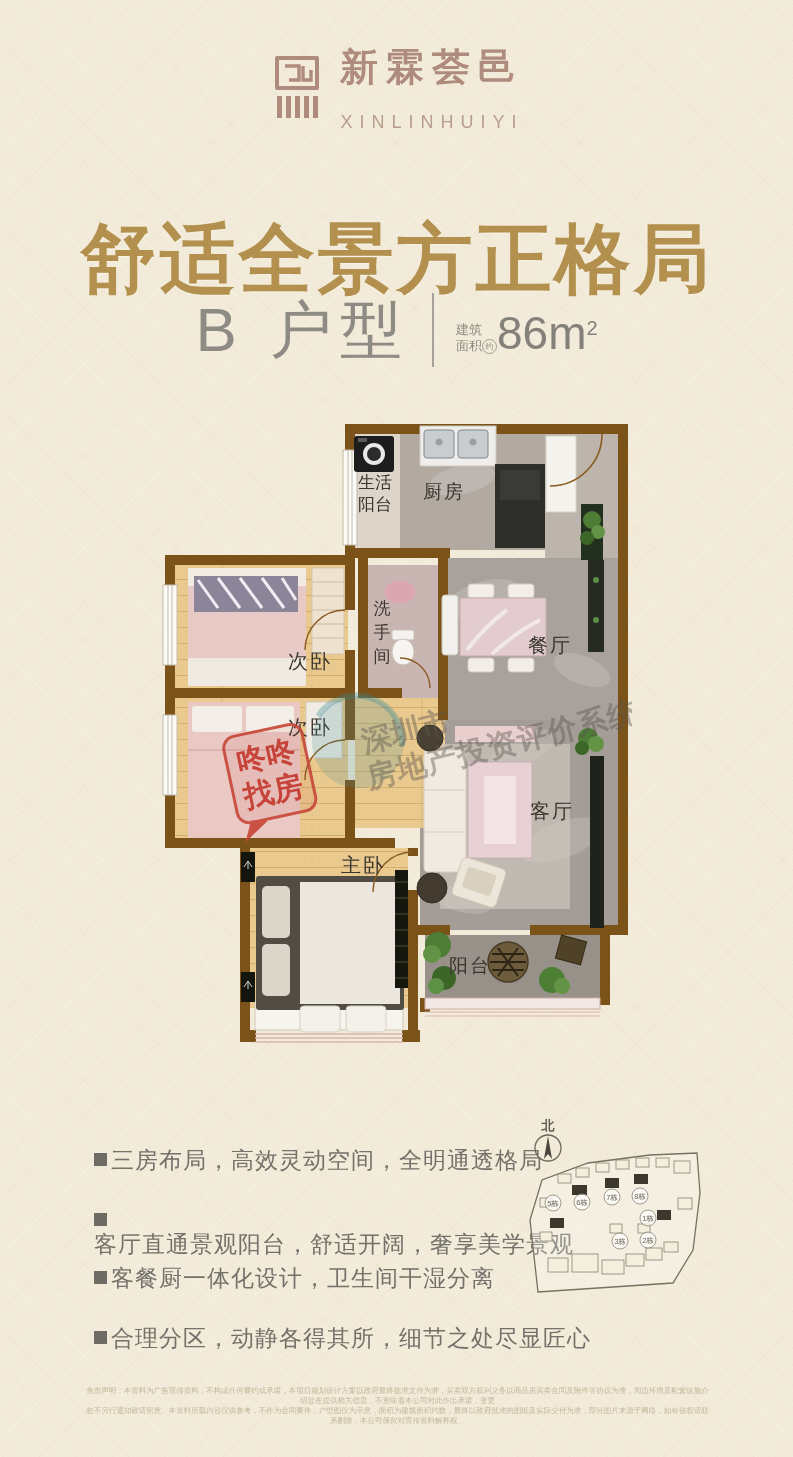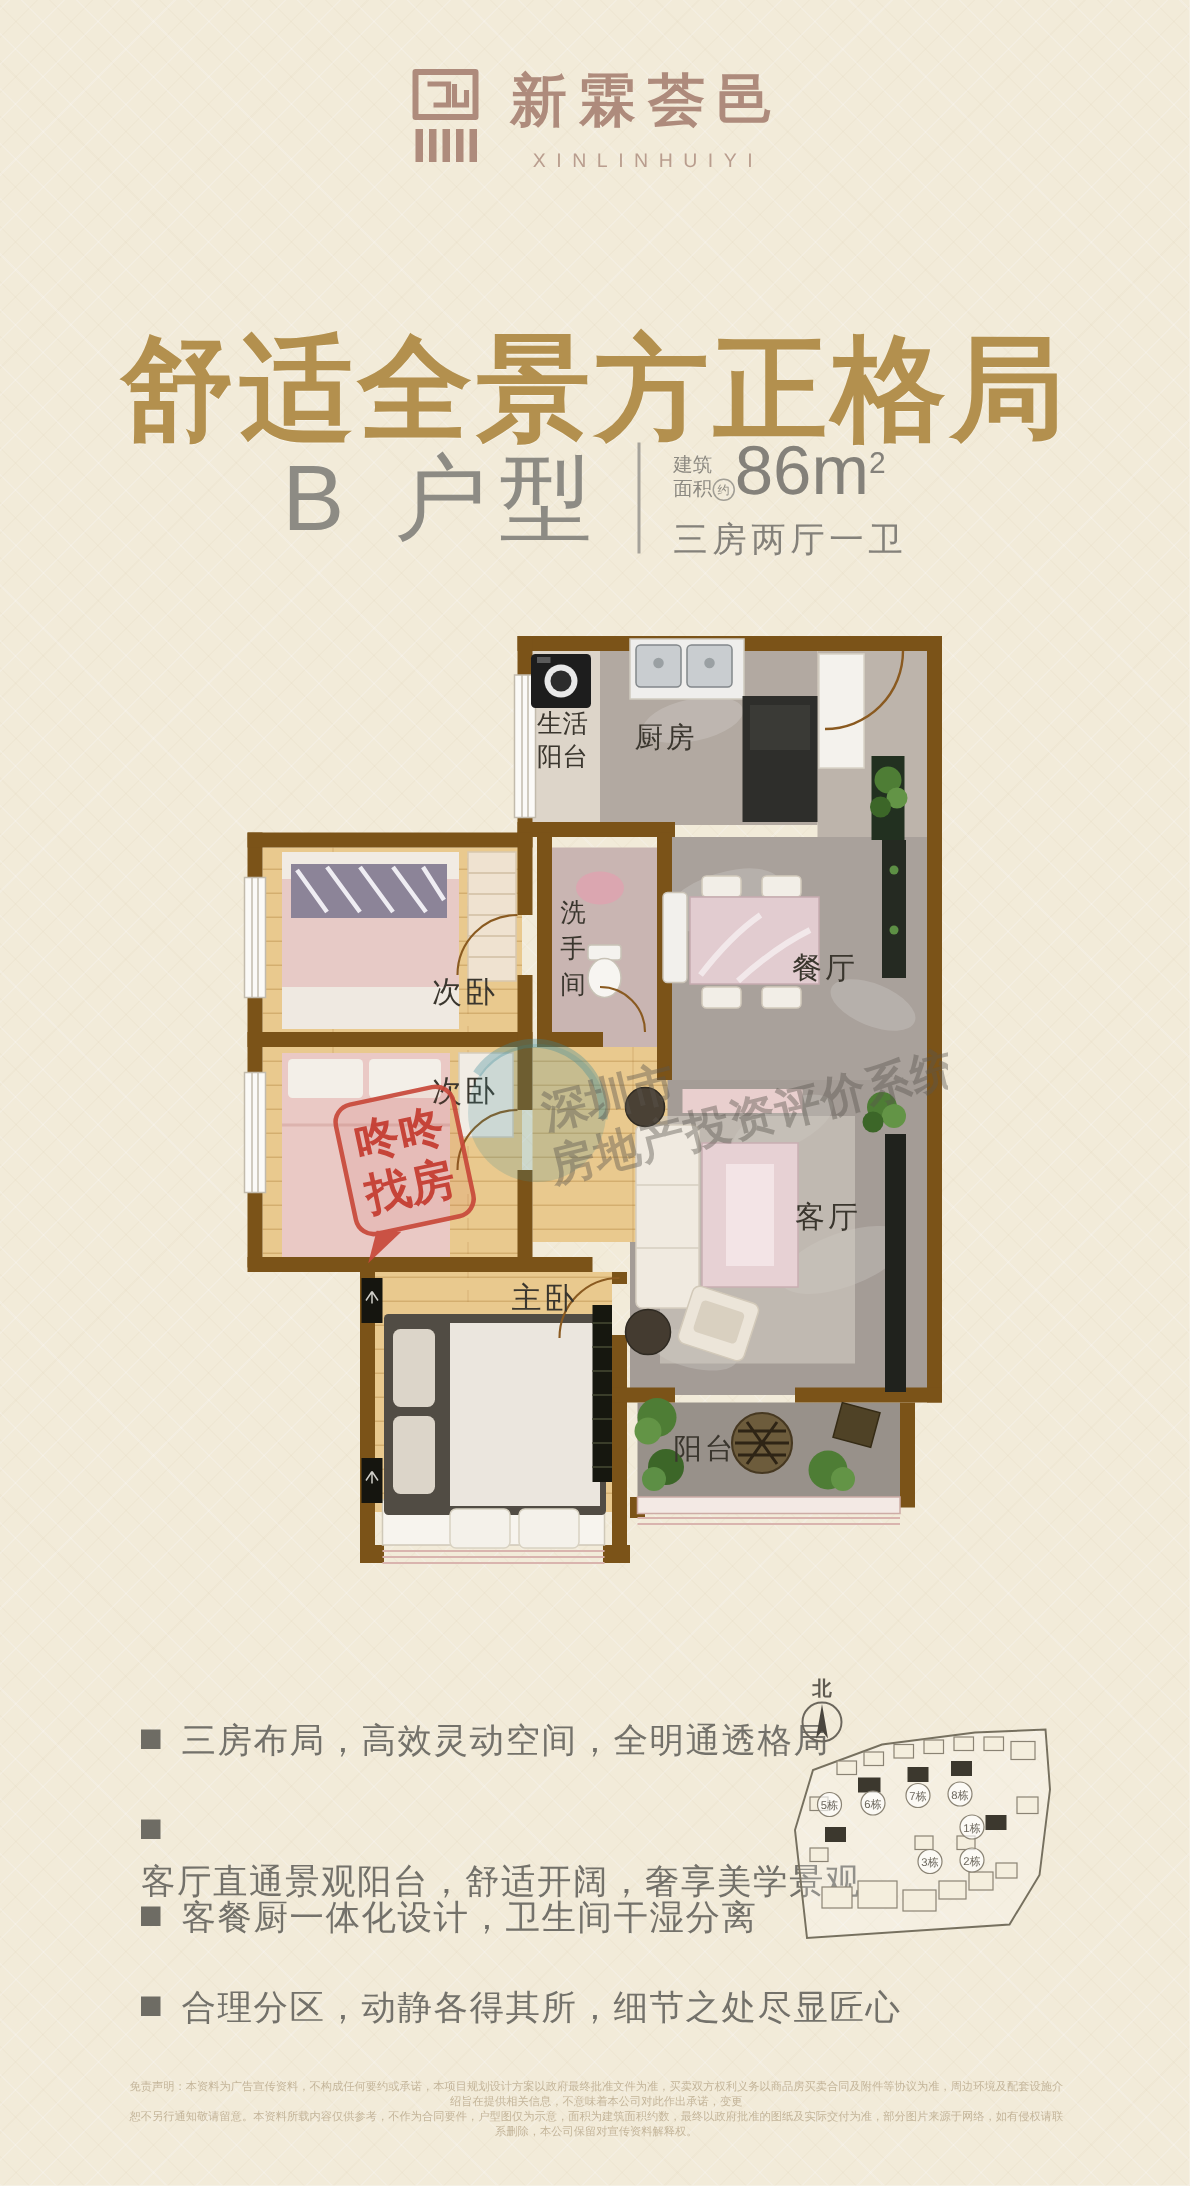--- a/index.html
+++ b/index.html
@@ -11,40 +11,40 @@
       repeating-linear-gradient(-45deg, rgba(255,255,255,.28) 0 1px, transparent 1px 26px),
       repeating-linear-gradient(45deg, rgba(197,176,138,.06) 0 1px, transparent 1px 13px),
       repeating-linear-gradient(-45deg, rgba(197,176,138,.06) 0 1px, transparent 1px 13px);
     font-family:"Liberation Sans","DejaVu Sans",sans-serif;
   }
   .abs{position:absolute;}
   
   .logo-row{left:0;right:0;top:42px;display:flex;justify-content:center;align-items:center;gap:5px;}
   .brand-text{display:flex;flex-direction:column;align-items:center;}
   .brand-cn{font-size:38px;font-weight:bold;color:#ae8b7c;letter-spacing:8px;}
-  .brand-en{font-size:13px;color:#b99d8e;letter-spacing:7px;margin-top:6px;}
+  .brand-en{font-size:18px;color:#b99d8e;letter-spacing:7px;margin-top:19px;}
   
   .main-title{left:0;right:0;top:168px;text-align:center;
     font-family:"Liberation Serif","DejaVu Serif",serif;
     font-size:76px;font-weight:bold;color:#b3904e;letter-spacing:3px;
     text-shadow:0 1px 0 rgba(255,255,255,.35);margin-top:41px;}
   
   .unit-row{left:0;right:0;top:288px;display:flex;justify-content:center;align-items:center;gap:22px;}
   .unit-name{font-size:62px;color:#8d8b84;letter-spacing:8px;font-weight:400;}
   .unit-divider{width:2px;height:74px;background:#a5a29a;}
   .unit-info{display:flex;flex-direction:column;align-items:flex-start;color:#86837b;}
   .area-line{display:flex;align-items:flex-end;gap:0;}
   .area-prefix{font-size:13px;line-height:16px;color:#8d8a82;}
   .approx-circle{display:inline-block;width:13px;height:13px;line-height:13px;border:1px solid #a19e95;
      border-radius:50%;font-size:8px;text-align:center;color:#8d8a82;vertical-align:1px;}
   .area-value{font-size:46px;line-height:42px;color:#84817a;}
   .area-sup{font-size:20px;vertical-align:14px;}
   .unit-config{font-size:23px;letter-spacing:3px;margin-top:10px;color:#84817a;}
   
-  .feature{left:94px;display:flex;align-items:flex-start;gap:14px;width:560px;}
+  .feature{left:94px;display:flex;align-items:flex-start;gap:4px;width:560px;}
   .feature .sq{width:13px;height:13px;background:#6e6c64;margin-top:7px;flex:0 0 auto;}
   .feature .txt{font-size:23px;color:#73716a;letter-spacing:1px;line-height:28px;}
   
   .fineprint{left:85px;top:1386px;width:625px;text-align:center;
     font-size:7.5px;line-height:10px;color:rgba(165,145,112,.6);}
   svg text{font-family:"Liberation Sans","DejaVu Sans",sans-serif;}
 </style>
 </head>
 <body>
 
@@ -77,21 +77,20 @@
     <div class="unit-name">B 户型</div>
     <div class="unit-divider"></div>
     <div class="unit-info">
       <div class="area-line">
         <div class="area-prefix">
           <span>建筑</span><br>
           <span>面积</span><span class="approx-circle">约</span>
         </div>
         <div class="area-value"><span>86m</span><span class="area-sup">2</span></div>
       </div>
-      <div class="unit-config">三房两厅一卫</div>
     </div>
   </div>
 
   <svg class="abs" style="left:162px;top:420px;" width="470" height="635" viewBox="0 0 470 635">
     <defs>
       <pattern id="wd" patternUnits="userSpaceOnUse" width="200" height="16">
         <rect width="200" height="16" fill="#e9c98e"></rect>
         <line x1="0" y1="15.5" x2="200" y2="15.5" stroke="rgba(168,118,48,.33)" stroke-width="1"></line>
         <line x1="60" y1="0" x2="60" y2="16" stroke="rgba(168,118,48,.22)" stroke-width="1"></line>
         <line x1="150" y1="8" x2="150" y2="16" stroke="rgba(168,118,48,.18)" stroke-width="1"></line>

